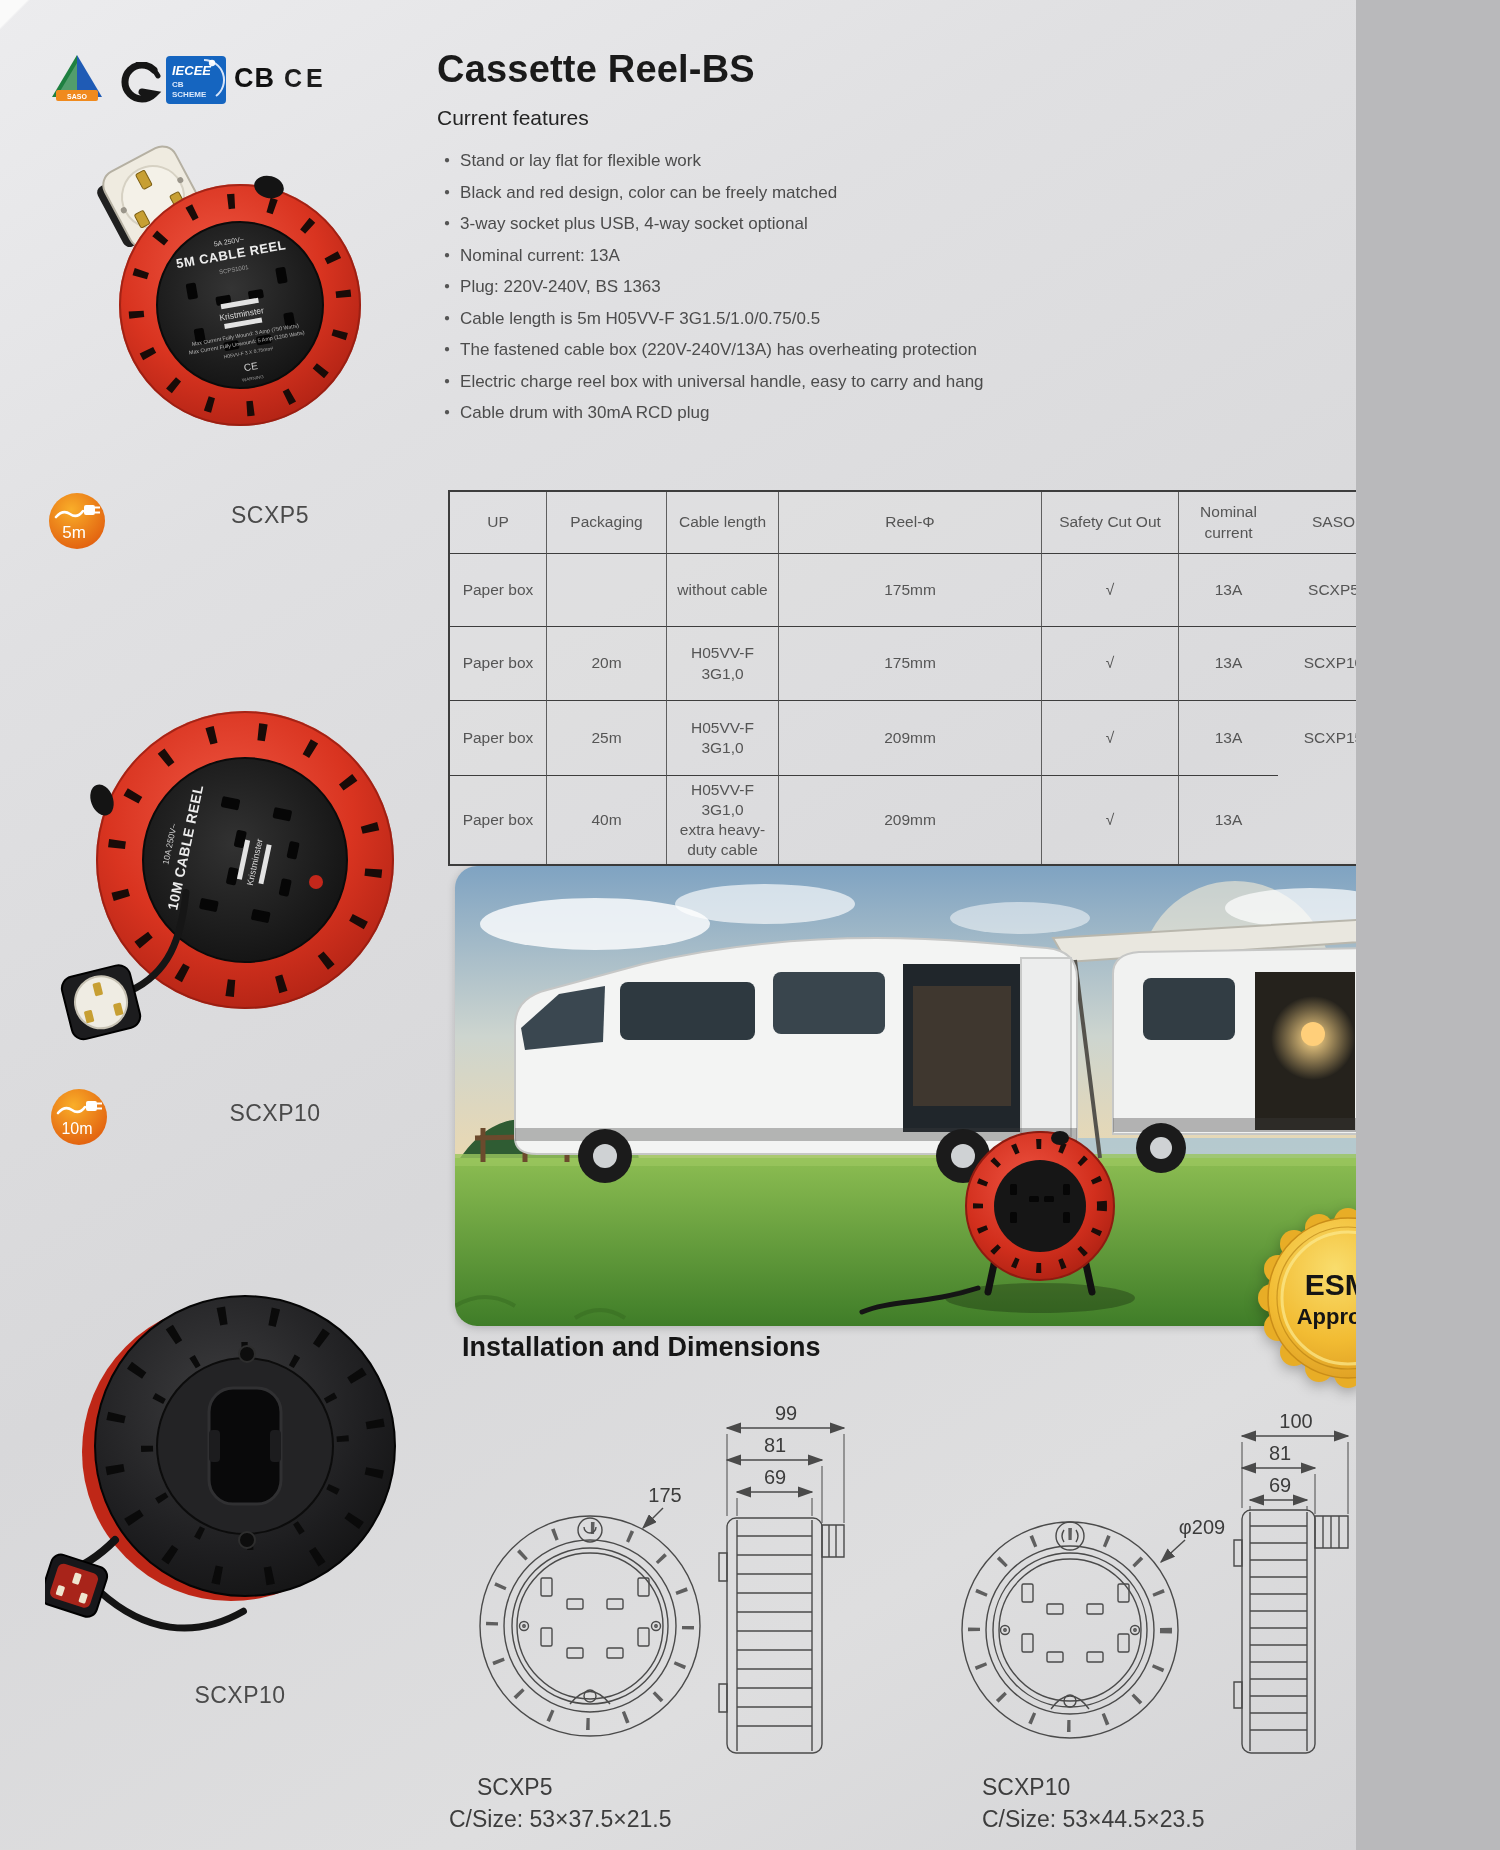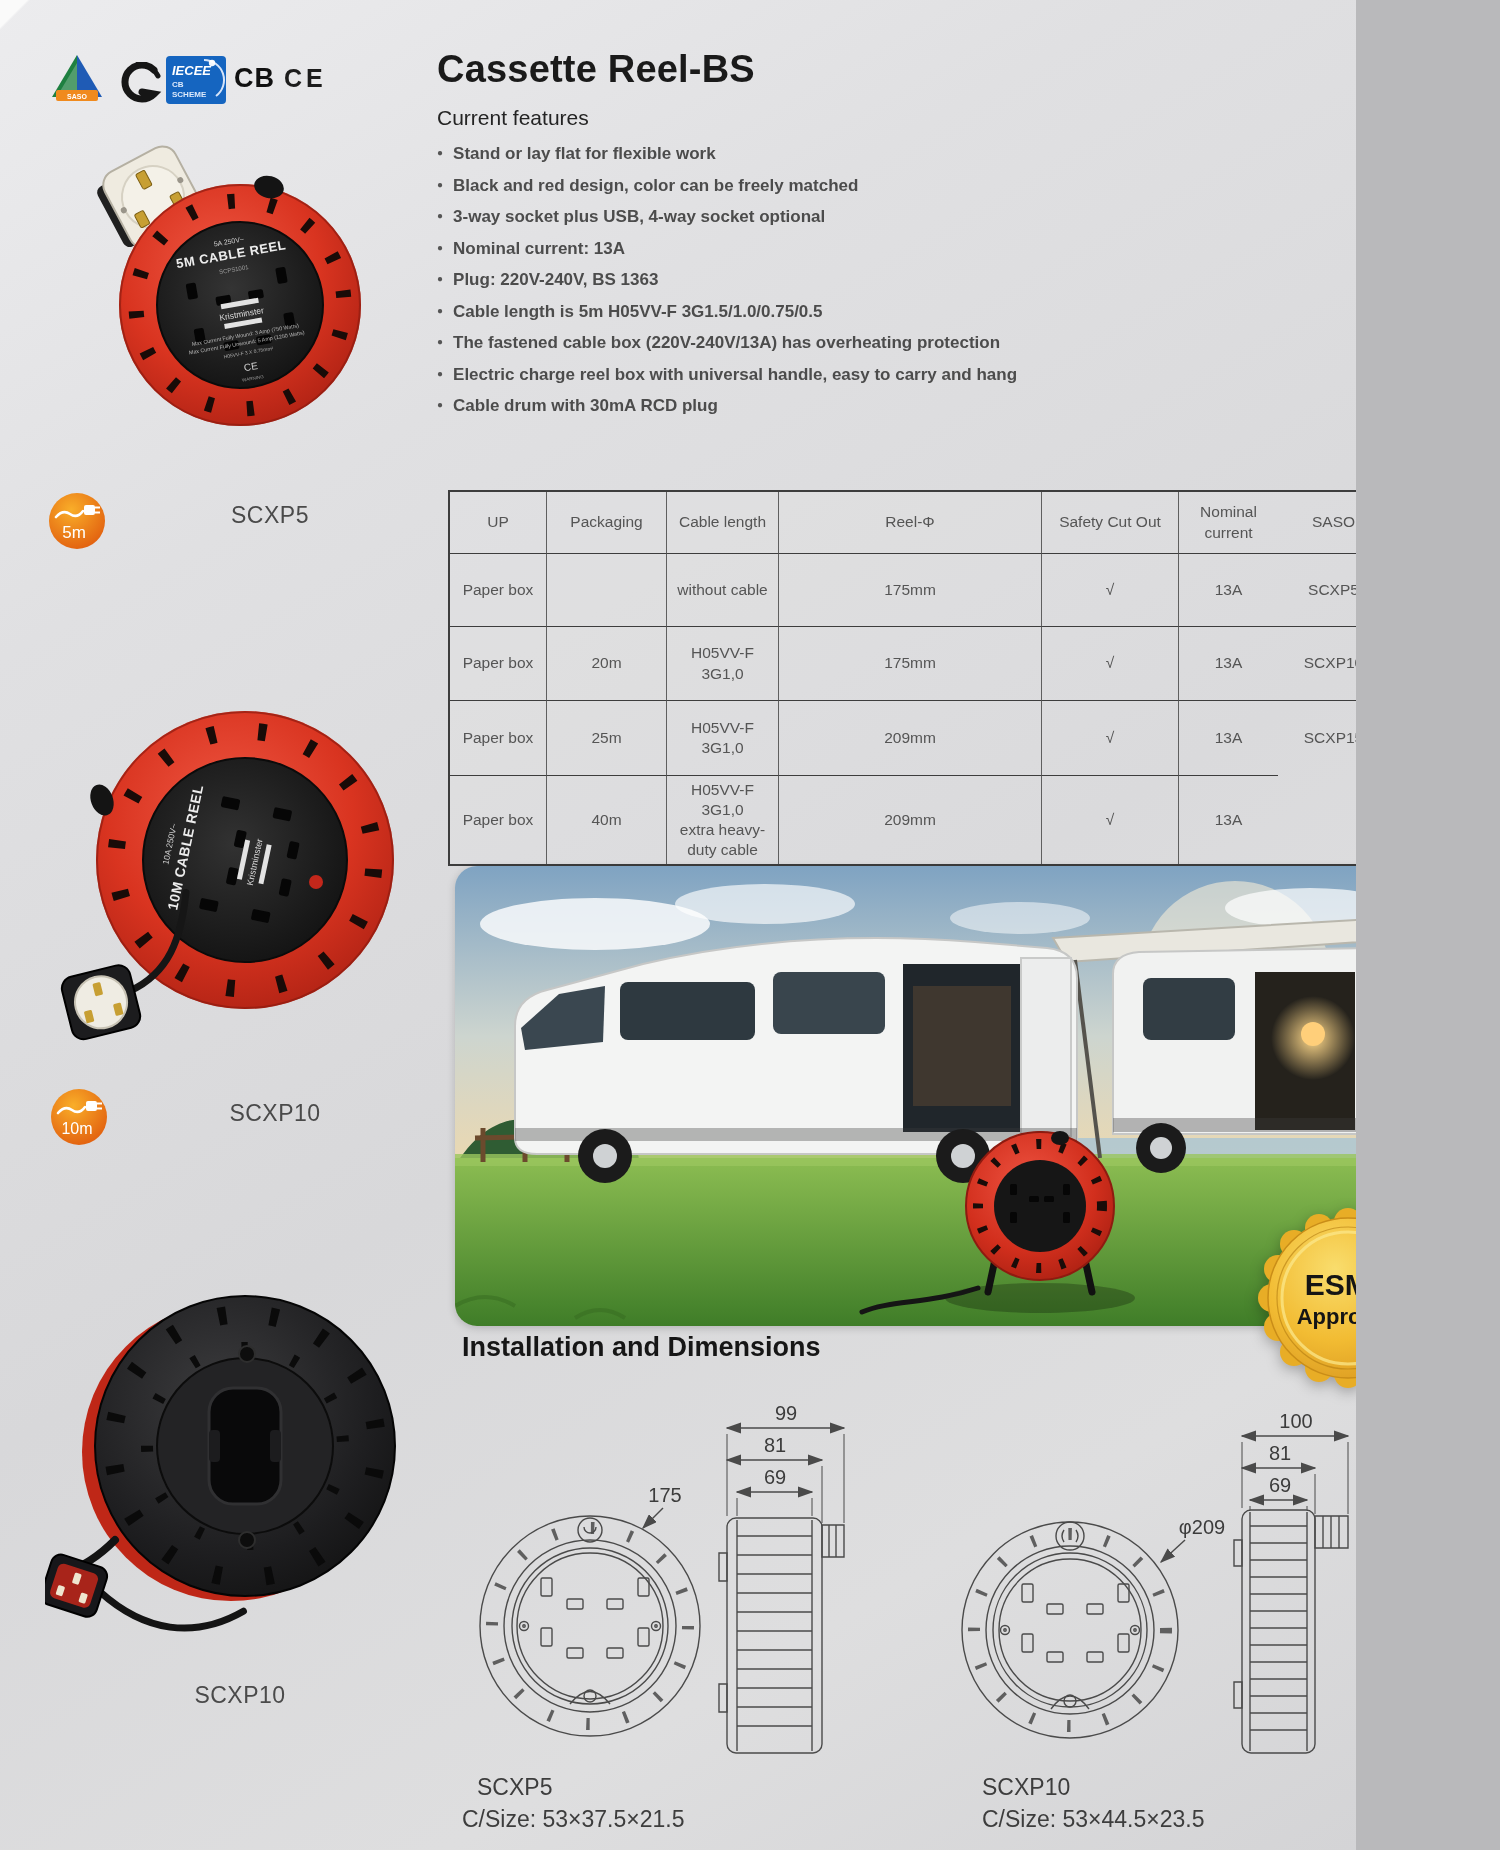--- a/index.html
+++ b/index.html
@@ -4,21 +4,21 @@
 <style>
   html,body{margin:0;padding:0;background:#b9b9bb;}
   .page{position:relative;width:1356px;height:1850px;overflow:hidden;
     font-family:"Liberation Sans",sans-serif;
     background:linear-gradient(150deg,#ececee 0%,#e0e0e2 25%,#d8d8da 55%,#dededf 80%,#d4d4d6 100%);}
   .page::before{content:"";position:absolute;left:-60px;top:-60px;width:160px;height:160px;
     background:linear-gradient(135deg,#fafafa 46%,rgba(250,250,250,0) 47%);}
   .abs{position:absolute;}
   .title{font-size:38px;font-weight:bold;color:#1a1a1a;letter-spacing:.2px;}
   .subhead{font-size:21px;color:#242424;}
-  .features{list-style:none;margin:0;padding:0;font-weight:bold;}
+  .features{list-style:none;margin:7px;padding:0;}
   .features li{font-size:17px;color:#4c4c4c;margin:0 0 11.5px 0;white-space:nowrap;}
   .features li::before{content:"●";font-size:10px;vertical-align:3px;margin-right:10px;color:#555;}
   .cb-mark{font-size:27px;font-weight:bold;color:#111;letter-spacing:1px;}
   .ce-mark{font-size:25px;font-weight:bold;color:#1c1c1c;letter-spacing:4px;}
   .spec-table{display:grid;grid-template-columns:97px 120px 112px 263px 137px 99px 112px;
     grid-template-rows:62px 73px 74px 75px 88px;border:2px solid #3d3d3d;background:rgba(255,255,255,.06);}
   .c{border-right:1px solid #5f5f5f;border-bottom:1.6px solid #3d3d3d;display:flex;flex-direction:column;
     align-items:center;justify-content:center;text-align:center;color:#555;font-size:15.5px;line-height:1.3;padding:2px;}
   .c.colend{border-right:none;}
   .c.rowend{border-bottom:none;}
@@ -552,17 +552,17 @@
       <line x1="312" y1="70" x2="385" y2="70" marker-start="url(#arR)" marker-end="url(#arR)"></line>
       <text x="350" y="62" class="dimtext" stroke="none" text-anchor="middle">81</text>
       <line x1="320" y1="108" x2="320" y2="112" stroke-width="1"></line>
       <line x1="377" y1="108" x2="377" y2="112" stroke-width="1"></line>
       <line x1="320" y1="102" x2="377" y2="102" marker-start="url(#arR)" marker-end="url(#arR)"></line>
       <text x="350" y="94" class="dimtext" stroke="none" text-anchor="middle">69</text>
     </g>
   </svg>
 
   <div class="abs caption" style="left:477px;top:1774px">SCXP5</div>
-  <div class="abs caption" style="left:462px;top:1806px">C/Size:  53×37.5×21.5</div>
+  <div class="abs caption" style="left:449px;top:1806px">C/Size:  53×37.5×21.5</div>
   <div class="abs caption" style="left:982px;top:1774px">SCXP10</div>
   <div class="abs caption" style="left:982px;top:1806px">C/Size:  53×44.5×23.5</div>
 
 </div>
 
 </body></html>

